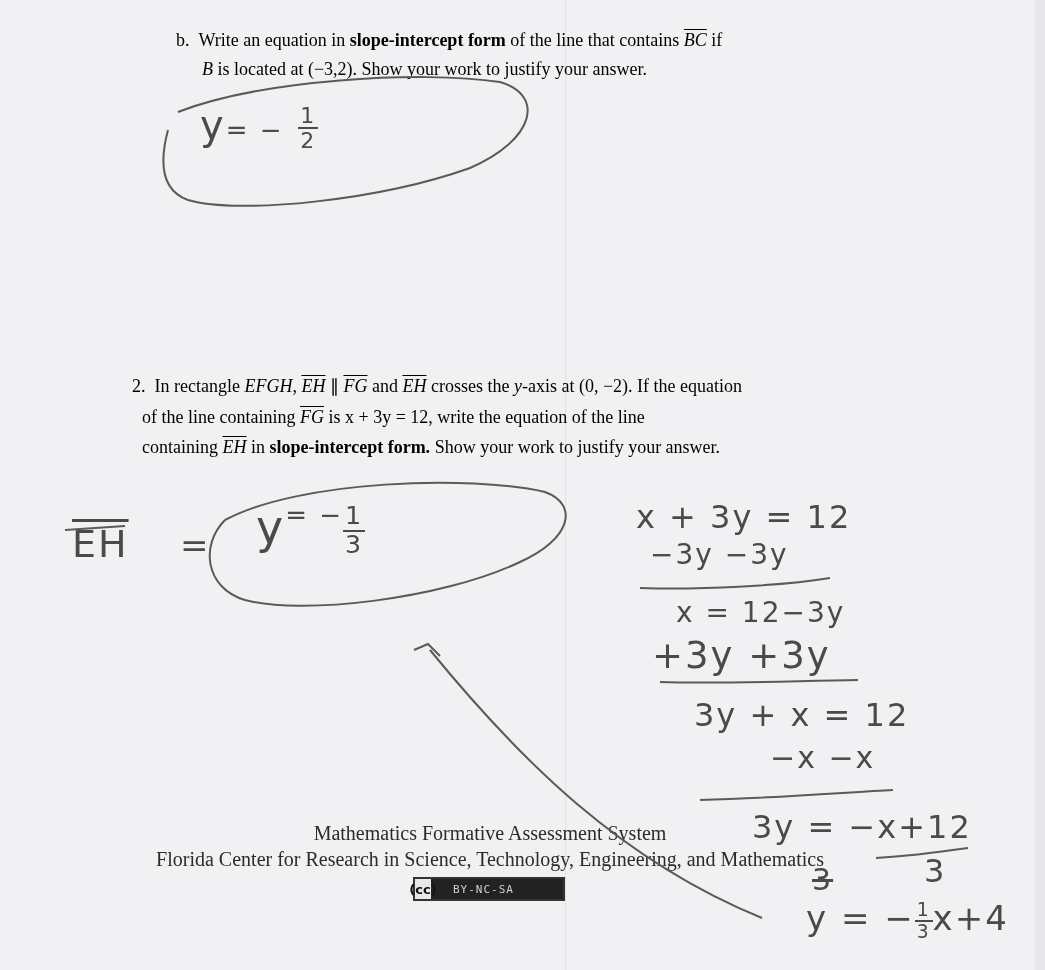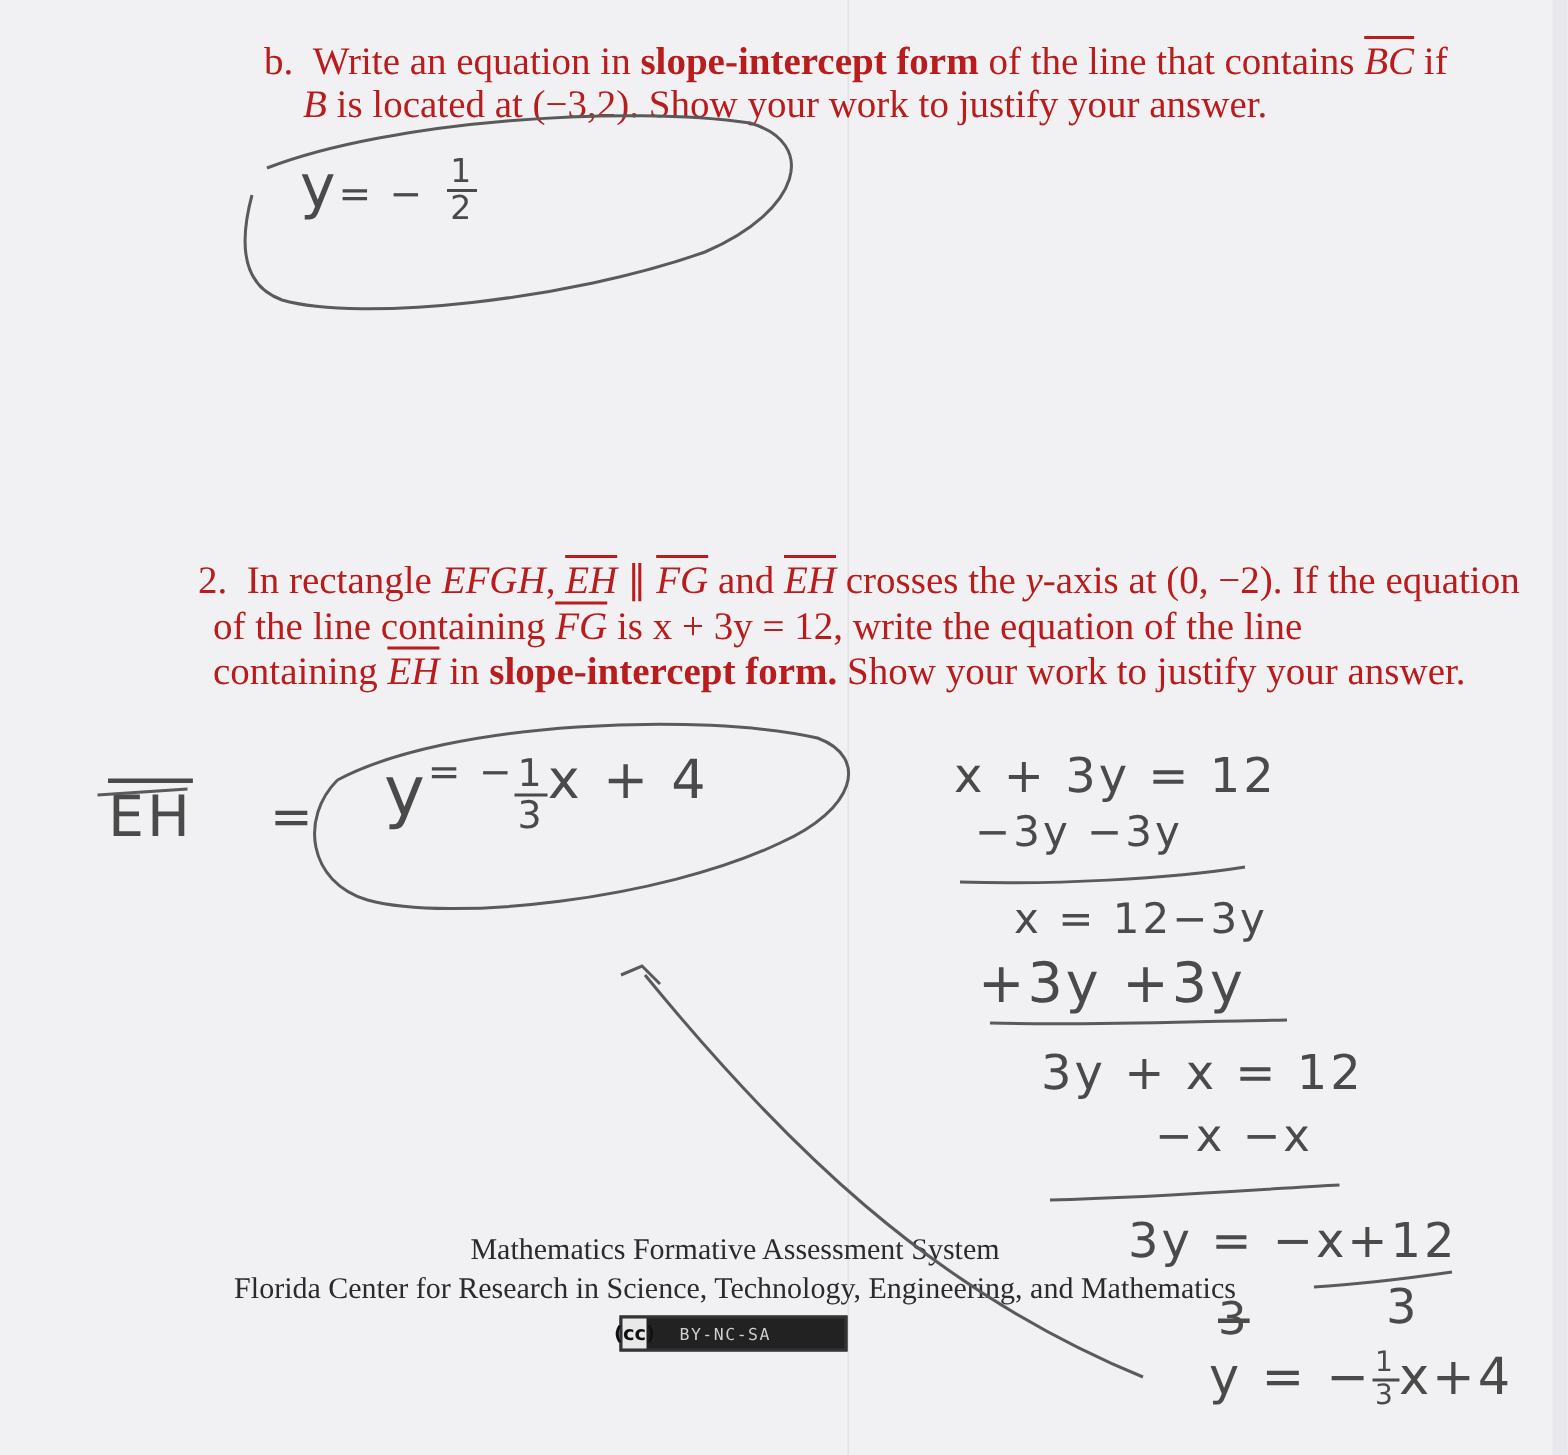--- a/index.html
+++ b/index.html
@@ -4,21 +4,21 @@
 <style>
   html, body { margin:0; padding:0; }
   body {
     width:1045px; height:970px; position:relative; overflow:hidden;
     background:#f1f1f3;
     font-family:"Liberation Serif", serif;
     color:#222;
   }
   .page-fold { position:absolute; left:565px; top:0; width:1px; height:970px; background:#e2e2e6; }
   .right-edge { position:absolute; left:1035px; top:0; width:10px; height:970px; background:#e8e8ec; }
-  .printed { position:absolute; font-size:26px; line-height:29px; white-space:nowrap; color:#b91c1c; }
+  .printed { position:absolute; font-size:18px; line-height:29px; white-space:nowrap; color:#000000; }
   .ov { text-decoration:overline; font-style:italic; }
   .it { font-style:italic; }
   b { font-weight:bold; }
   .hand {
     position:absolute; font-family:"DejaVu Sans", sans-serif; color:#4a4a4a;
     white-space:nowrap; font-weight:normal; letter-spacing:2px;
   }
   .footer { position:absolute; left:0; width:980px; text-align:center; font-size:20px; color:#2b2b2b; }
   .cc-badge {
     position:absolute; left:413px; top:877px; width:152px; height:24px;
@@ -61,21 +61,21 @@
 <div class="printed" style="left:142px; top:433px;">
   <span>containing </span><span class="ov">EH</span><span> in </span><b>slope-intercept form.</b><span>  Show your work to justify your answer.</span>
 </div>
 
 <div class="hand" style="left:72px; top:522px; font-size:38px; text-decoration:overline;">EH</div>
 <div class="hand" style="left:180px; top:525px; font-size:34px;">=</div>
 <div class="hand" style="left:256px; top:500px; font-size:46px;">
   <span>y</span><span style="font-size:26px; vertical-align:top;">= −</span><span class="frac">
       <span class="num">1</span>
       <span>3</span>
-    </span><span style="font-size:36px; vertical-align:top;">x + 4</span>
+    </span>
 </div>
 
 <div class="hand" style="left:636px; top:498px; font-size:32px;">x + 3y = 12</div>
 <div class="hand" style="left:650px; top:538px; font-size:28px;">−3y −3y</div>
 <div class="hand" style="left:676px; top:596px; font-size:28px;">x = 12−3y</div>
 <div class="hand" style="left:652px; top:634px; font-size:37px;">+3y  +3y</div>
 <div class="hand" style="left:694px; top:696px; font-size:32px;">3y + x = 12</div>
 <div class="hand" style="left:770px; top:740px; font-size:30px;">−x  −x</div>
 <div class="hand" style="left:752px; top:808px; font-size:32px;">3y = −x+12</div>
 <div class="hand" style="left:812px; top:862px; font-size:30px; text-decoration:line-through;">3</div>

